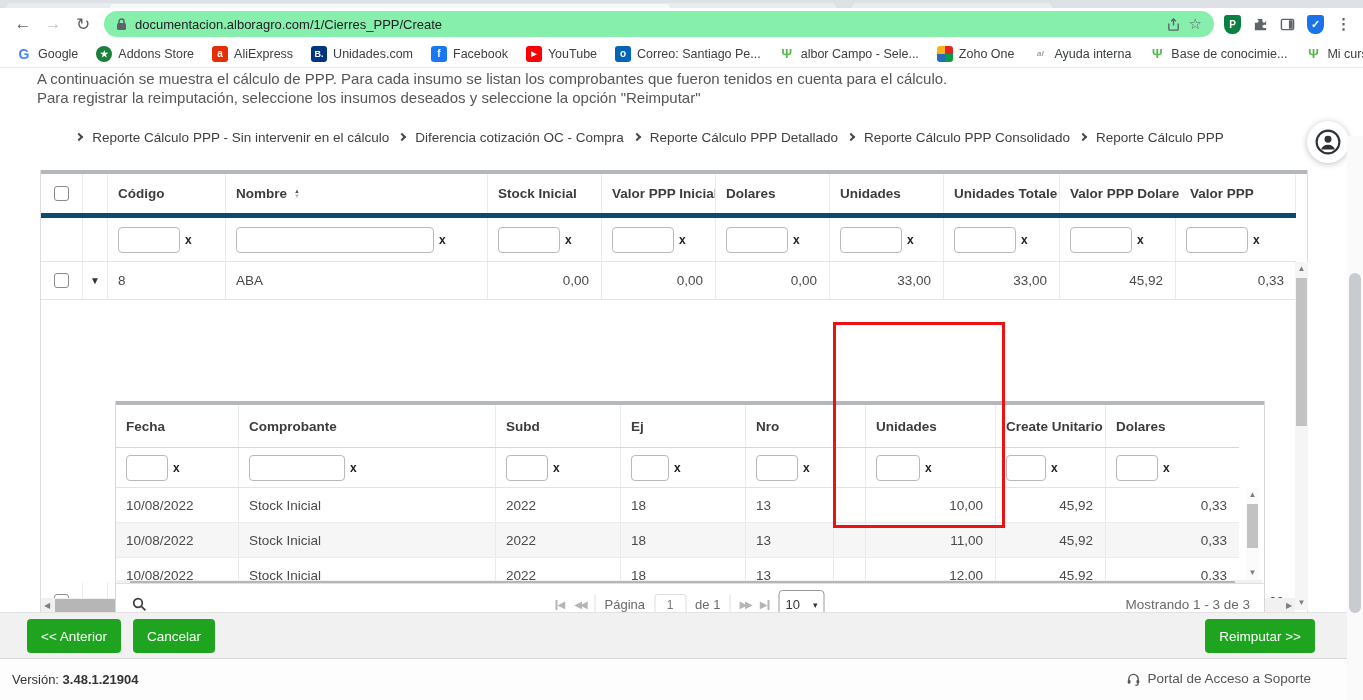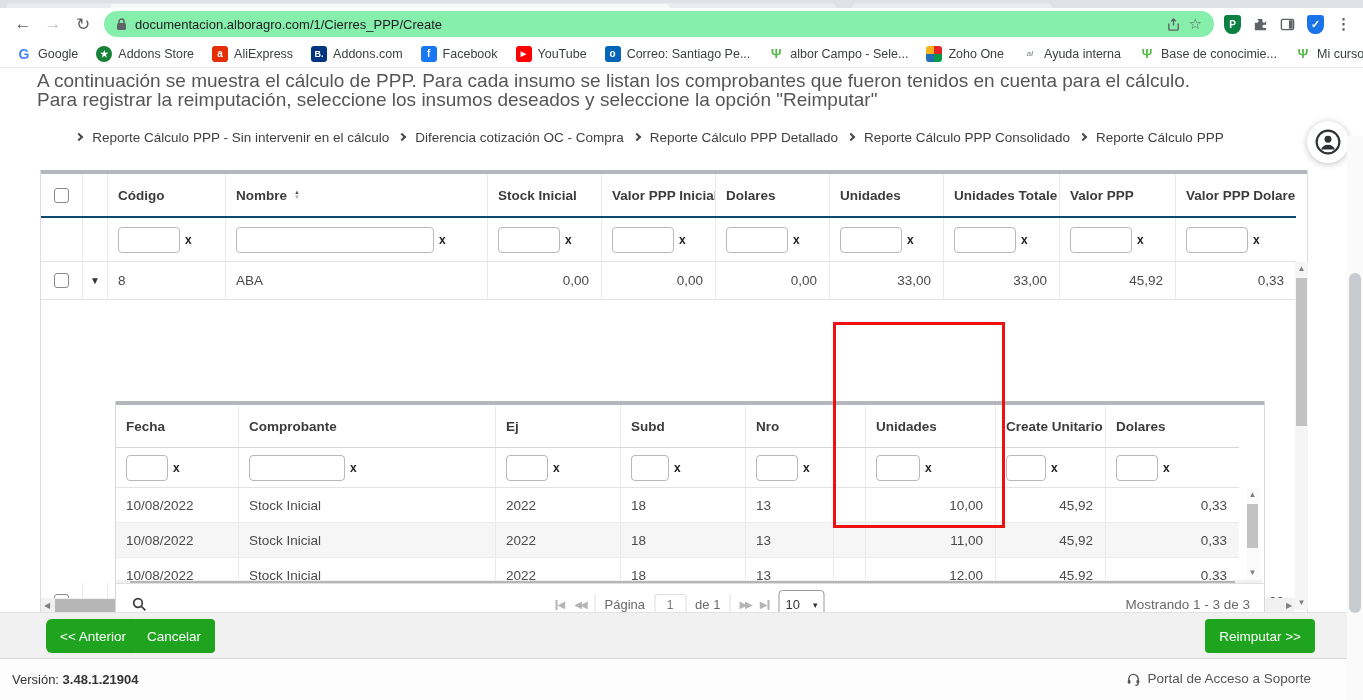--- a/index.html
+++ b/index.html
@@ -39,42 +39,42 @@
   .fav.booking { background:#003580; font-size:9px; }
   .fav.fb { background:#1877f2; }
   .fav.yt { background:#f00; font-size:7px; }
   .fav.outlook { background:#0364b8; }
   .fav.sprout { color:#55b94a; background:transparent; font-size:13px; }
   .fav.zoho { background:conic-gradient(#e42527 0 25%, #089949 0 50%, #226db4 0 75%, #f9b21d 0); }
   .fav.albor { color:#9aa0a6; background:transparent; font-size:8px; font-style:italic; }
 
   
   .page { position:relative; width:1363px; height:632px; background:#fff; }
-  .intro { position:absolute; left:37px; font-size:19px; color:#565656; white-space:nowrap;text-align:right; }
+  .intro { position:absolute; left:37px; font-size:15px; color:#565656; white-space:nowrap;text-align:right; }
   .intro.l1 { top:2px; }
   .intro.l2 { top:21px; }
 
   .breadcrumbs { position:absolute; top:62px; left:0; width:1300px; display:flex; justify-content:center;
                  align-items:center; gap:10px; font-size:13.5px; color:#3f3f3f; white-space:nowrap; }
   .chev { width:6px; height:6px; border-top:2px solid #4a4a4a; border-right:2px solid #4a4a4a;
           transform:rotate(45deg); flex:0 0 auto; margin-top:-1px; }
   .crumb { cursor:pointer; }
   .avatar { position:absolute; top:53px; right:14px; width:42px; height:42px; border-radius:50%;
             background:#fff; box-shadow:0 1px 6px rgba(0,0,0,.25); display:flex; align-items:center; justify-content:center; }
 
   
   .grid { position:absolute; left:40px; top:102px; width:1268px; height:442px; border-left:1px solid #dcdcdc;
           border-right:1px solid #dcdcdc; background:#fff; }
   .topbar { height:4px; background:#b4b7bb; }
   .row { display:flex; width:1255px; }
   .cell { padding:0 10px; display:flex; align-items:center; border-right:1px solid #ebebeb; height:100%;
           font-size:13.5px; color:#4a4a4a; overflow:hidden; white-space:nowrap; }
   .cell.num { justify-content:flex-end; padding-right:12px; }
   .hcell { font-weight:bold; color:#3c3c3c; gap:5px; }
-  .hdr { height:44px; border-bottom:2px solid #0c4a6e; }
+  .hdr { height:44px; border-bottom:5px solid #0c4a6e; }
   .flt { height:44px; border-bottom:1px solid #e3e3e3; }
   .drow { height:38px; border-bottom:1px solid #e3e3e3; }
 
   .c-sel{width:42px; justify-content:center;} .c-exp{width:25px; justify-content:center; padding:0;}
   .c-cod{width:118px;} .c-nom{width:262px;} .c-si{width:114px;} .c-vpi{width:114px;} .c-dol{width:114px;}
   .c-uni{width:114px;} .c-ut{width:116px;} .c-vp{width:116px;} .c-vpd{width:120px; border-right:none;}
 
   .cb { width:15px; height:15px; border:1px solid #8a8a8a; border-radius:3px; background:#fff; cursor:pointer; flex:0 0 auto; }
   .tri { font-size:10px; color:#333; cursor:pointer; }
   .sorticon { display:inline-flex; flex-direction:column; line-height:5px; margin-left:2px; }
@@ -133,21 +133,21 @@
             z-index:40; pointer-events:none; }
 
   
   .cliprow { position:absolute; left:0; top:413px; width:1255px; height:15px; overflow:hidden; }
 
   
   .btnbar { position:absolute; left:0; top:544px; width:1363px; height:46px; background:#f1f1f1;
             border-top:1px solid #e2e2e2; }
   .gbtn { position:absolute; top:6px; height:34px; background:#1fa41f; color:#fff; font-size:13.5px;
           border:none; border-radius:4px; padding:0 14px; cursor:pointer; font-family:"Liberation Sans",sans-serif; }
-  .gbtn.prev { left:46px;border-radius:6px; } .gbtn.cancel { left:133px; } .gbtn.reimp { right:48px; }
+  .gbtn.prev { left:27px; } .gbtn.cancel { left:133px; } .gbtn.reimp { right:48px; }
 
   .appfooter { position:absolute; left:0; top:590px; width:1363px; height:42px; background:#fdfdfd;
                border-top:1px solid #d8d8d8; }
   .version { position:absolute; left:12px; top:13px; font-size:13px; color:#333; }
   .version b { font-weight:bold; }
   .support { position:absolute; right:52px; top:12px; font-size:13.5px; color:#555; display:flex;
              align-items:center; gap:6px; cursor:pointer; }
   .footcaret { position:absolute; right:6px; top:22px; font-size:9px; color:#8a8a8a; }
 
   
@@ -211,21 +211,21 @@
     <div class="bm">
       <span class="fav addons">★</span>
       <span>Addons Store</span>
     </div>
     <div class="bm">
       <span class="fav aliexp">a</span>
       <span>AliExpress</span>
     </div>
     <div class="bm">
       <span class="fav booking">B.</span>
-      <span>Addons.com</span>
+      <span>Unidades.com</span>
     </div>
     <div class="bm">
       <span class="fav fb">f</span>
       <span>Facebook</span>
     </div>
     <div class="bm">
       <span class="fav yt">▶</span>
       <span>YouTube</span>
     </div>
     <div class="bm">
@@ -299,22 +299,22 @@
           <span class="sorticon">
             <span class="up">▲</span>
               <span class="dn">▼</span>
           </span>
         </div>
         <div class="cell hcell c-si">Stock Inicial</div>
         <div class="cell hcell c-vpi">Valor PPP Inicial</div>
         <div class="cell hcell c-dol">Dolares</div>
         <div class="cell hcell c-uni">Unidades</div>
         <div class="cell hcell c-ut">Unidades Totale</div>
+        <div class="cell hcell c-vpd">Valor PPP Dolare</div>
         <div class="cell hcell c-vp">Valor PPP</div>
-        <div class="cell hcell c-vpd">Valor PPP Dolare</div>
       </div>
 
       <div class="row flt">
         <div class="cell c-sel"></div>
         <div class="cell c-exp"></div>
         <div class="cell c-cod">
             <input class="finput" style="width: 62px;">
             <span class="fx">x</span>
           </div>
         <div class="cell c-nom">
@@ -401,22 +401,22 @@
         <span class="sb-arrow" style="bottom:0;">▼</span>
       </div>
     </div>
 
     <div class="subgrid">
       <div class="topbar"></div>
 
       <div class="srow s-hdr">
         <div class="cell hcell d-fecha">Fecha</div>
         <div class="cell hcell d-comp">Comprobante</div>
+        <div class="cell hcell d-subd">Subd</div>
         <div class="cell hcell d-ej">Ej</div>
-        <div class="cell hcell d-subd">Subd</div>
         <div class="cell hcell d-nro">Nro</div>
         <div class="cell hcell d-gap"></div>
         <div class="cell hcell d-uni">Unidades</div>
         <div class="cell hcell d-pu">Create Unitario</div>
         <div class="cell hcell d-dol">Dolares</div>
       </div>
 
       <div class="srow s-flt">
         <div class="cell d-fecha">
             <input class="finput" style="width: 42px;">

